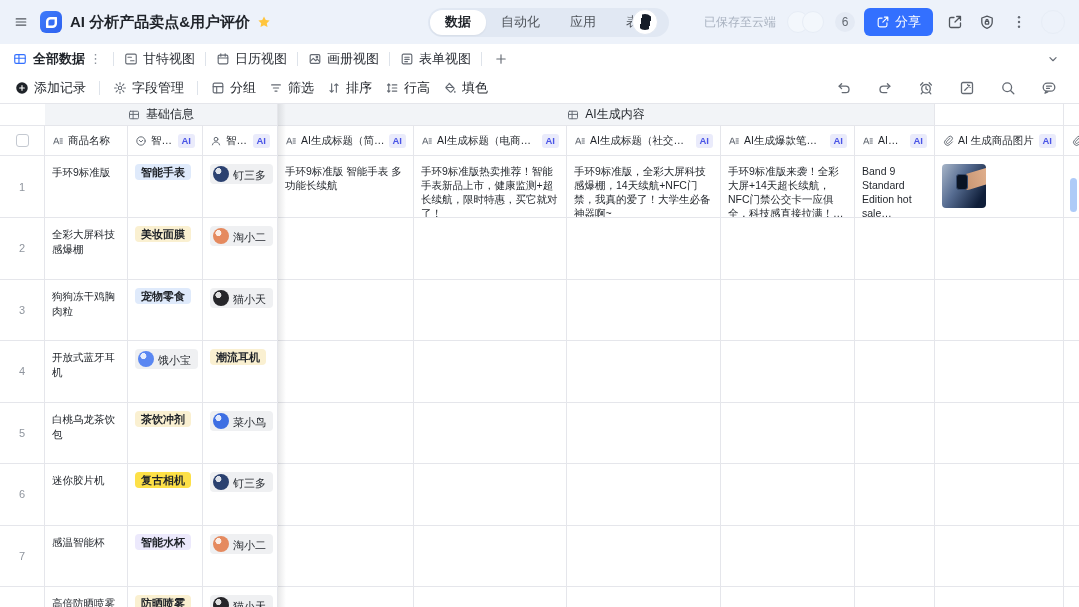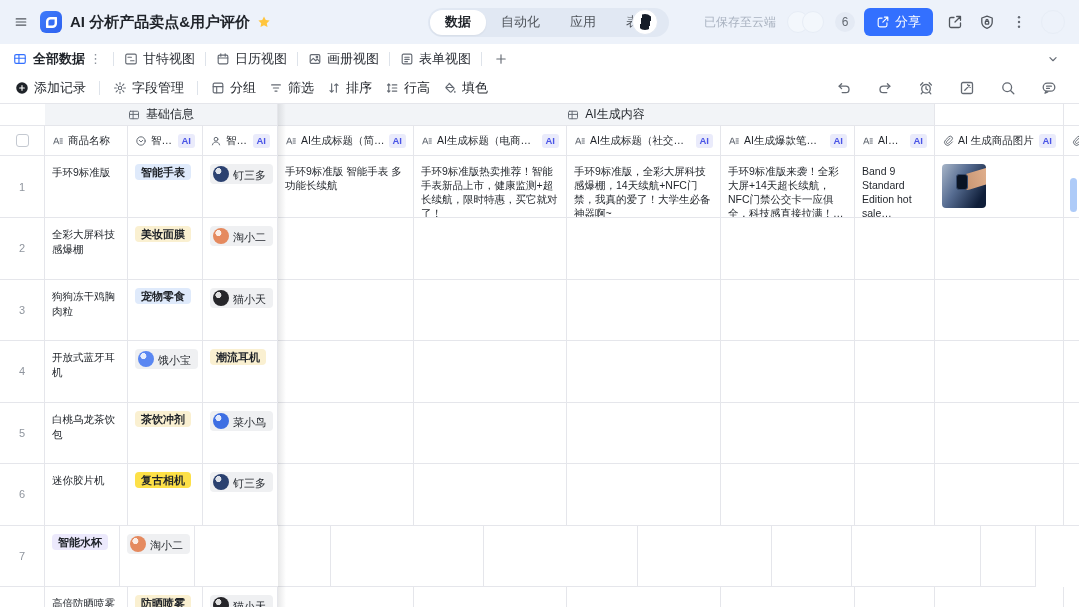--- a/index.html
+++ b/index.html
@@ -629,20 +629,21 @@
         <div class="bcell" style="width:80px">
           <div class="ttext"></div>
         </div>
         <div class="bcell" style="width:129px"></div>
         <div class="bcell" style="width:55px"></div>
       </div>
       <div class="trow brow" style="height:61.5px">
         <div class="bcell rownum" style="width:45px;height:61.5px">
           <span>7</span>
         </div>
+        <div class="bcell name-cell" style="width:83px"><span>感温智能杯</span></div>
         <div class="bcell" style="width:75px"><span class="tag" style="background:#ECE9FC">智能水杯</span></div>
         <div class="bcell" style="width:75px"><span class="person">
             <span class="pav" style="background-color:#E58A5F"></span>
             <span>淘小二</span>
           </span></div>
         <div class="bcell" style="width:136px">
           <div class="ttext"></div>
         </div>
         <div class="bcell" style="width:153px">
           <div class="ttext"></div>

